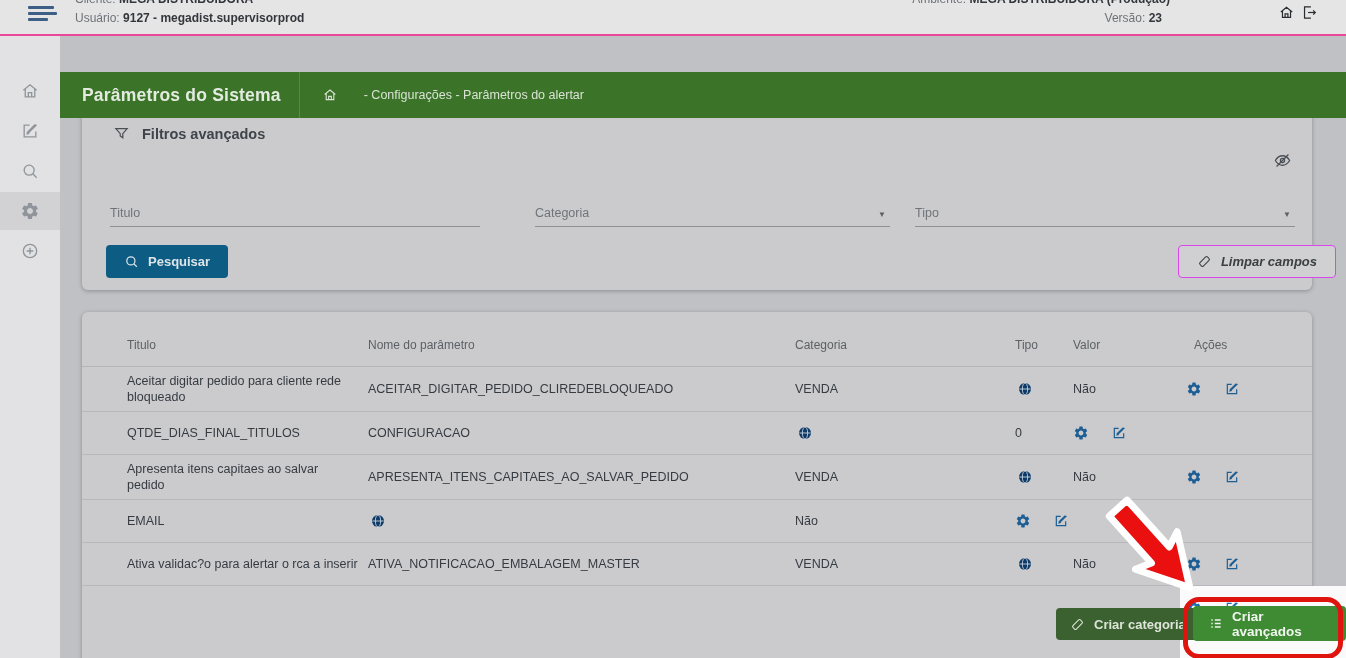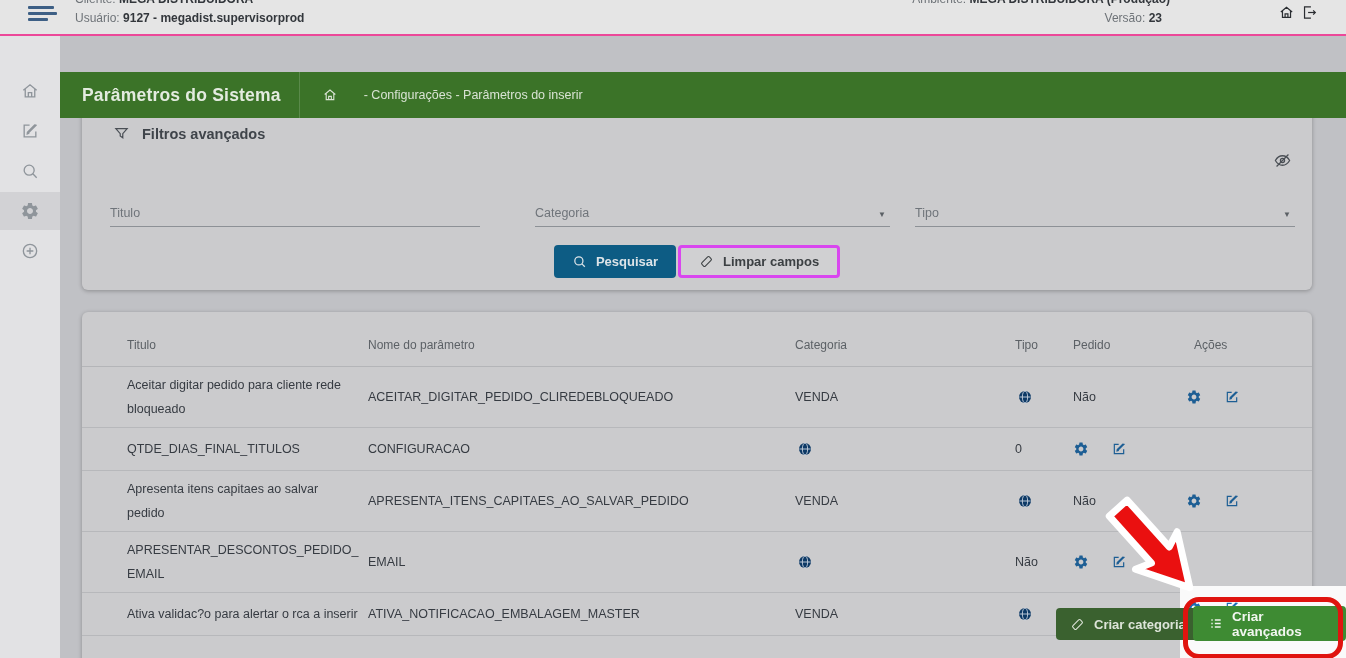--- a/index.html
+++ b/index.html
@@ -51,33 +51,33 @@
   .card-title svg{width:17px;height:17px;color:#4a4f55;}
   .eye-toggle{position:absolute;right:20px;top:46px;width:19px;height:19px;color:#4a4f55;cursor:pointer;}
   
   .filter-row{position:absolute;left:0;top:95px;width:100%;display:flex;padding-left:28px;box-sizing:border-box;}
   .field{position:relative;border-bottom:1px solid #8d9196;height:26px;}
   .field .flabel{position:absolute;left:0;bottom:6px;font-size:12.5px;color:#6f747a;}
   .field .caret{position:absolute;right:4px;bottom:7px;font-size:8px;color:#5b6065;cursor:pointer;}
   .f-titulo{width:370px;}
   .f-categoria{width:355px;margin-left:55px;}
   .f-tipo{width:380px;margin-left:25px;}
-  .btn-row{position:absolute;left:0;top:140px;width:100%;display:flex;justify-content:center;gap:2px;}
+  .btn-row{position:absolute;left:0;top:140px;width:100%;display:flex;justify-content:space-between;gap:2px;padding-left:24px;}
   .btn{display:flex;align-items:center;gap:9px;font-size:13px;font-weight:600;border-radius:4px;
     padding:0 18px;height:33px;cursor:pointer;box-sizing:border-box;}
   .btn svg{width:15px;height:15px;}
   .btn-search{background:#0d5c84;color:#dde4e8;}
-  .btn-clear{background:#d0d0d2;color:#3c4043;border:3px solid #d946ef;}
+  .btn-clear{background:#d0d0d2;color:#3c4043;border:1px solid #d946ef;font-style:italic;}
   
   .tbl{margin-top:26px;}
   .tbl-head,.tbl-row{display:grid;grid-template-columns:241px 427px 220px 58px 113px 1fr;
     padding-left:45px;align-items:center;}
   .tbl-head{font-size:12px;color:#5c6166;padding-bottom:14px;border-bottom:1px solid #b4b5b8;}
   .tbl-row{font-size:12.5px;color:#363b42;border-bottom:1px solid #b7b8bb;min-height:43px;
-    padding-top:6px;padding-bottom:6px;box-sizing:border-box;line-height:24px;}
+    padding-top:6px;padding-bottom:6px;box-sizing:border-box;line-height:16px;}
   .cell-titulo{padding-right:10px;}
   .cell-nome{padding-right:8px;word-break:break-all;}
   .cell-acoes{display:flex;gap:22px;align-items:center;}
   .icon-action{width:16px;height:16px;color:#1d5e94;cursor:pointer;}
   .globe{width:16px;height:16px;margin-left:2px;}
   .col-acoes-head{padding-left:8px;}
   
   .spotlight{position:absolute;left:1180px;top:586px;width:166px;height:72px;background:#fafafa;z-index:10;}
   .spot-gear{position:absolute;left:1186px;top:600px;width:16px;height:16px;color:#1a6db3;z-index:11;cursor:pointer;}
   .spot-edit{position:absolute;left:1224px;top:600px;width:16px;height:16px;color:#1a6db3;z-index:11;cursor:pointer;}
@@ -180,21 +180,21 @@
 
 <div class="page-header">
   <div class="page-title">Parâmetros do Sistema</div>
   <div class="ph-divider"></div>
   <div class="breadcrumb">
     <span class="bc-home">
       <svg viewBox="0 0 24 24" fill="none" stroke="currentColor" stroke-width="1.7">
           <path d="M4 11.2 12 4.6l8 6.6M6.3 9.8V19h11.4V9.8M10 19v-5h4v5"></path>
         </svg>
     </span>
-    <span>- Configurações - Parâmetros do inserir</span>
+    <span>- Configurações - Parâmetros do alertar</span>
   </div>
 </div>
 
 <div class="content">
 
   <div class="card card-filters">
     <div class="card-title">
       <svg viewBox="0 0 24 24" fill="none" stroke="currentColor" stroke-width="1.7">
           <path d="M4 5h16l-6.2 7.2V18l-3.6-2.4v-3.4L4 5z"></path>
         </svg>
@@ -237,21 +237,21 @@
     </div>
   </div>
 
   <div class="card card-params">
     <div class="tbl">
       <div class="tbl-head">
         <span>Titulo</span>
         <span>Nome do parâmetro</span>
         <span>Categoria</span>
         <span>Tipo</span>
-        <span>Pedido</span>
+        <span>Valor</span>
         <span class="col-acoes-head">Ações</span>
       </div>
       <div>
   <div class="tbl-row">
     <span class="cell-titulo">Aceitar digitar pedido para cliente rede bloqueado</span>
     <span class="cell-nome">ACEITAR_DIGITAR_PEDIDO_CLIREDEBLOQUEADO</span>
     <span>VENDA</span>
     <span>
       <svg class="globe" viewBox="0 0 24 24">
         <circle cx="12" cy="12" r="9" fill="#0e3a66"></circle>
@@ -322,21 +322,20 @@
       <span class="icon-action">
         <svg viewBox="0 0 24 24" fill="none" stroke="currentColor" stroke-width="1.8">
                   <path d="M19 12.5V19H5V5h6.5"></path>
                   <path d="M11 13.4 19.4 5l-1.7-.4-8.3 8.3-.3 1.9 1.9-.4z"></path>
                 </svg>
       </span>
     </span>
   </div>
 
   <div class="tbl-row">
-    <span class="cell-nome">APRESENTAR_DESCONTOS_PEDIDO_EMAIL</span>
     <span>EMAIL</span>
     <span>
       <svg class="globe" viewBox="0 0 24 24">
         <circle cx="12" cy="12" r="9" fill="#0e3a66"></circle>
         <ellipse cx="12" cy="12" rx="4" ry="9" fill="none" stroke="#cfd8e3" stroke-width="1.3"></ellipse>
         <path d="M3.5 12h17" stroke="#cfd8e3" stroke-width="1.3"></path>
       </svg>
     </span>
     <span>Não</span>
     <span class="cell-acoes">

